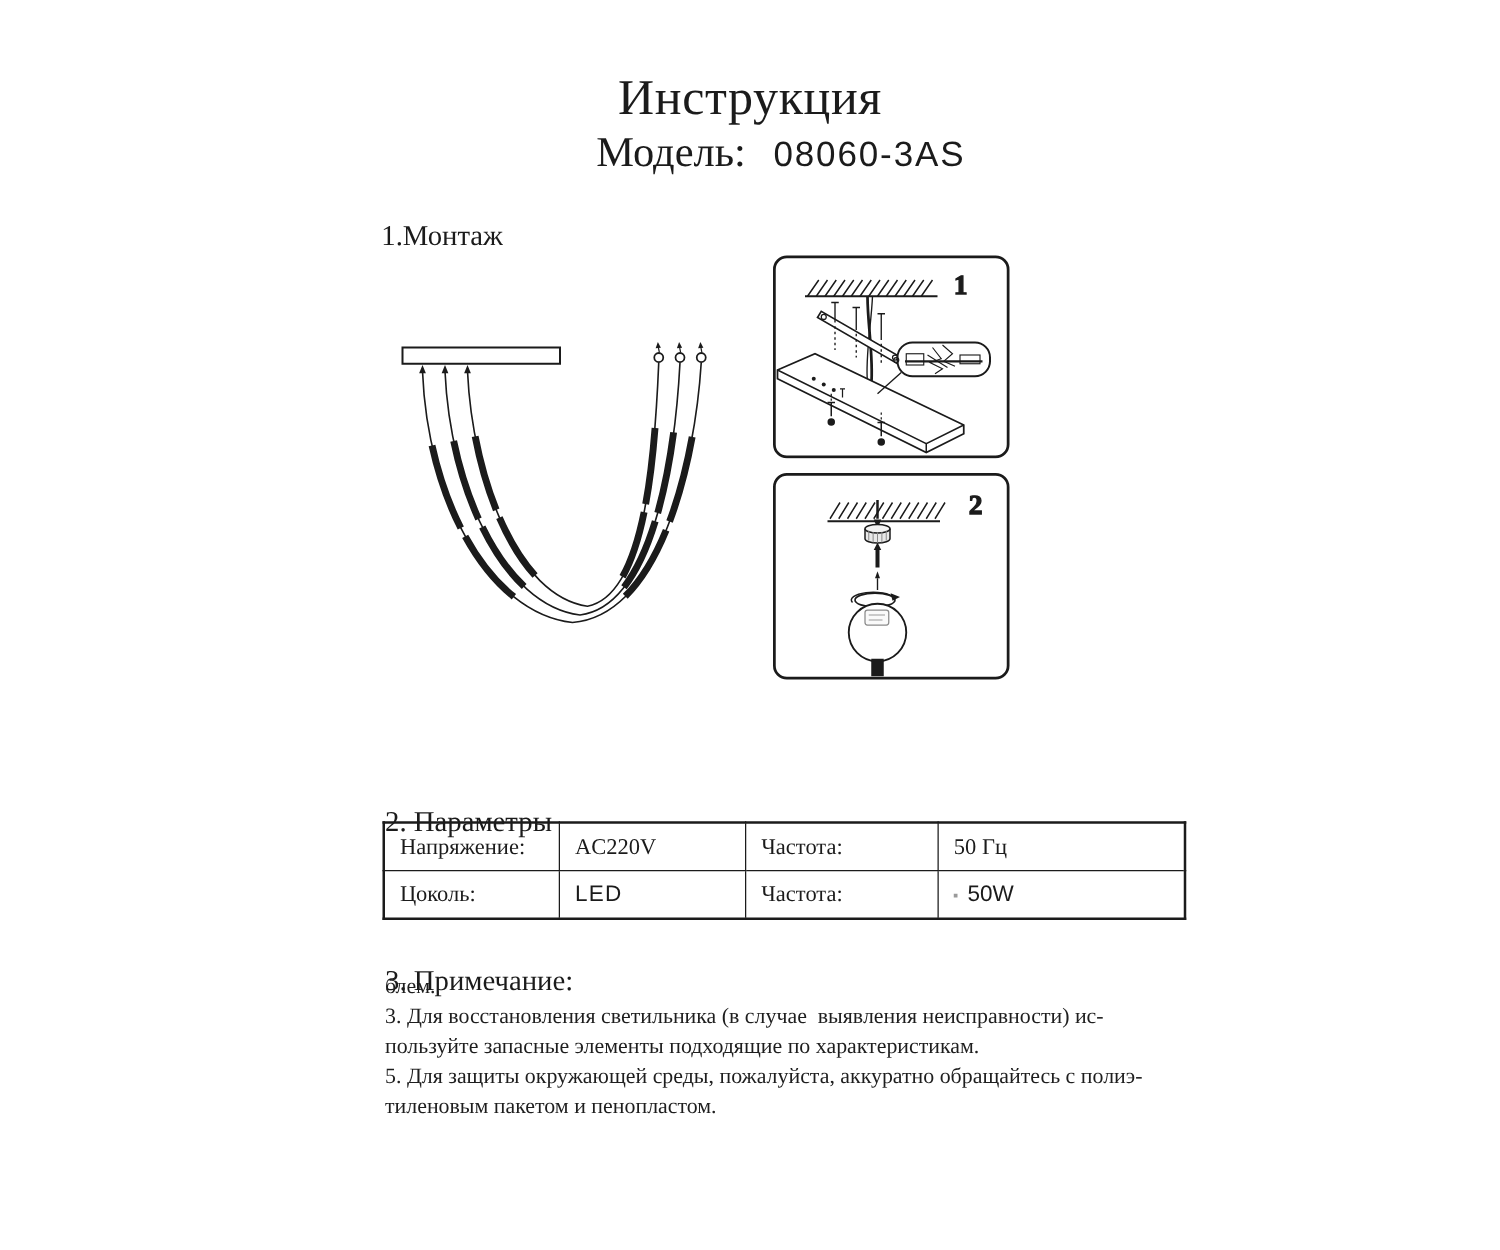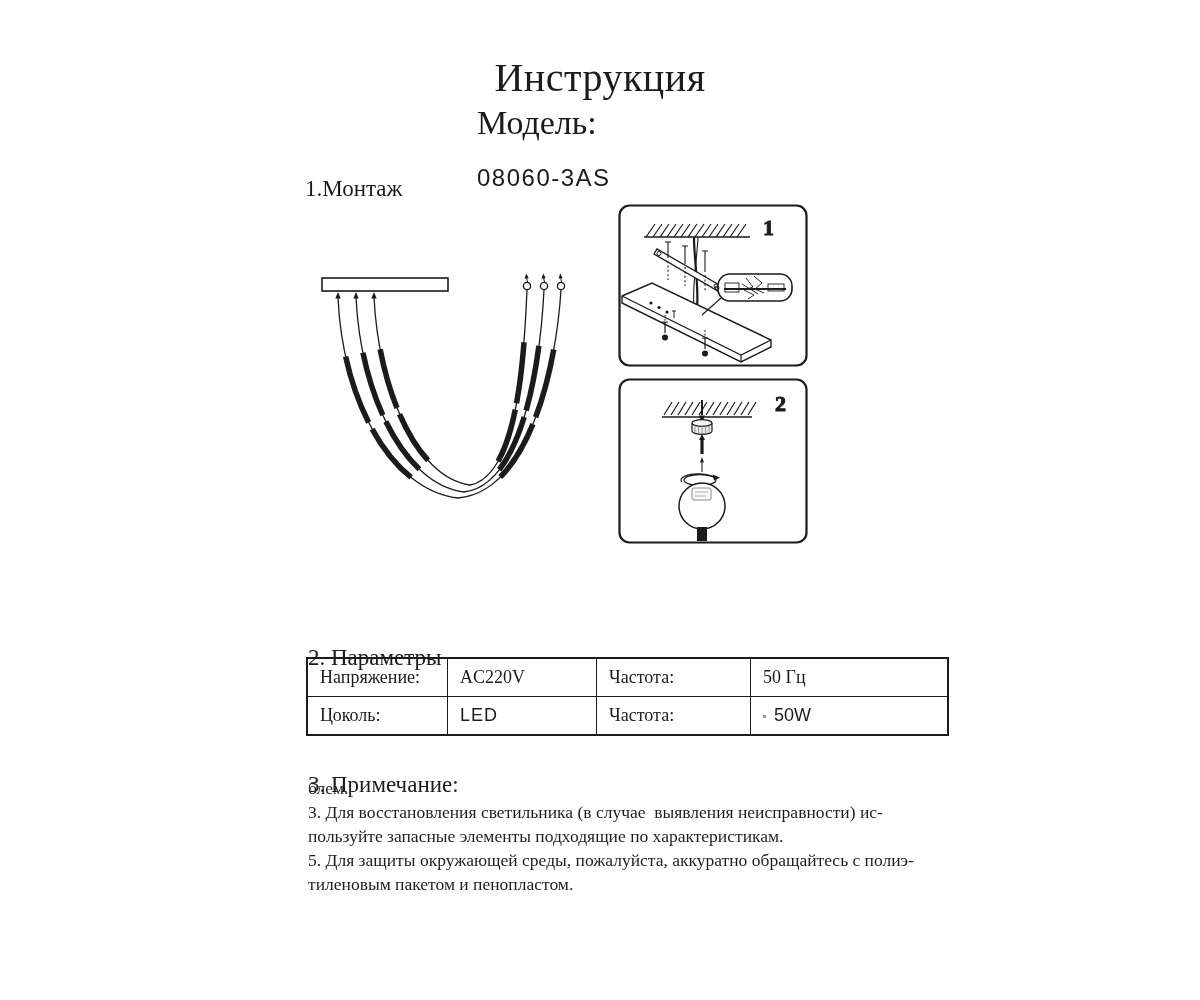--- a/index.html
+++ b/index.html
@@ -1,22 +1,22 @@
 <!DOCTYPE html>
 <html><head>
 <meta charset="utf-8">
 <style>
   html,body{margin:0;padding:0;background:#ffffff;}
   .page{position:relative;width:1200px;height:1000px;background:#ffffff;overflow:hidden;
         color:#1b1b1b;font-family:"Liberation Serif",serif;padding-left:27px;}
   .abs{position:absolute;}
   .page-title{left:0;top:54px;width:1200px;text-align:center;font-size:40px;letter-spacing:0.5px;}
-  .model-line{left:477px;top:104px;display:flex;align-items:baseline;gap:22px;flex-direction:column;}
+  .model-line{left:477px;top:104px;display:flex;align-items:baseline;gap:22px;}
   .model-label{font-size:34px;}
-  .model-value{font-family:"Liberation Sans",sans-serif;font-size:24px;letter-spacing:1.5px;}
+  .model-value{font-family:"Liberation Sans",sans-serif;font-size:28px;letter-spacing:1.5px;}
   .heading{font-size:23px;margin-top:32px;}
   .h-montage{left:305px;top:144px;}
   .h-params{left:308px;top:613px;}
   .h-notes{left:308px;top:740px;}
   .lamp-svg{left:300px;top:268px;width:290px;height:245px;}
   .step1-svg{left:618px;top:204px;width:190px;height:163px;}
   .step2-svg{left:618px;top:378px;width:190px;height:166px;}
   .step-num{font-family:"Liberation Serif",serif;font-weight:bold;font-size:22px;fill:#1b1b1b;}
   table.params{left:306px;top:657px;border-collapse:collapse;table-layout:fixed;}
   table.params td{border:1.6px solid #1b1b1b;height:37px;vertical-align:middle;

